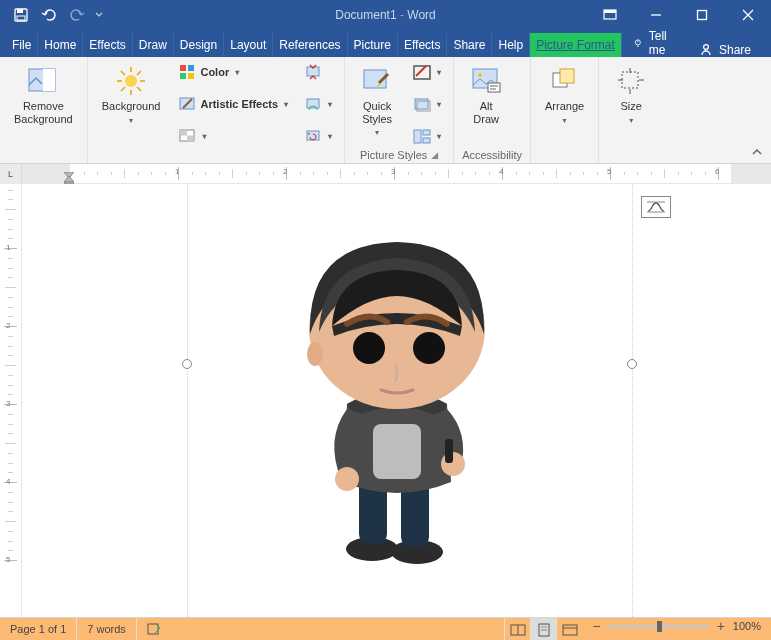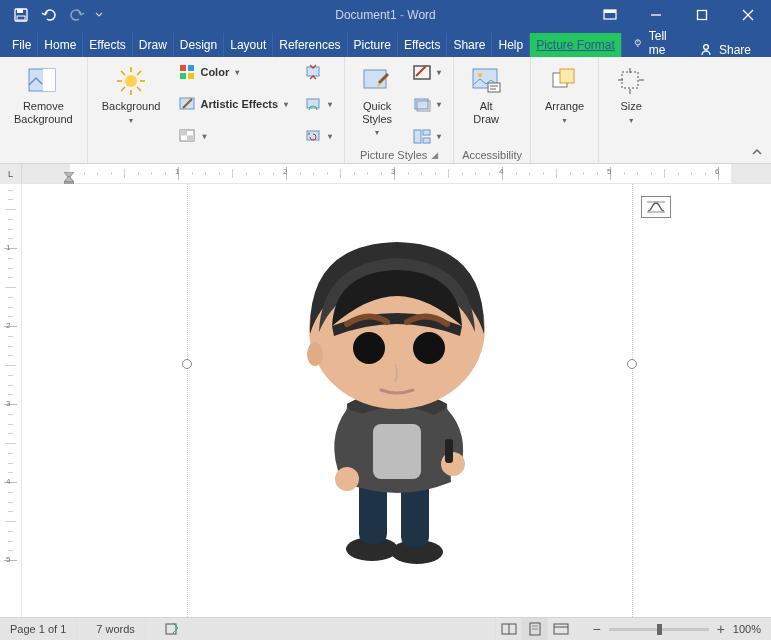--- a/index.html
+++ b/index.html
@@ -53,21 +53,21 @@
 .ruler-v .majortick { position:absolute; left:4px; right:4px; border-top:1px solid #bbb; }
 .ruler-v .num { position:absolute; left:6px; }
 .page { flex:1; position:relative; background:#fff; }
 .page .leftmargin, .page .rightmargin { position:absolute; top:0; bottom:0; width:1px; border-left:1px dotted #cfcfcf; }
 .page .layoutbox { position:absolute; right:100px; top:12px; width:30px; height:22px; border:1px solid #888; display:flex; align-items:center; justify-content:center; }
 .page .layoutbox svg { display:block; }
 .page .handle { position:absolute; width:10px; height:10px; border:1px solid #888; border-radius:50%; background:#fff; }
 .page .canvas { position:absolute; left:50%; top:40px; transform:translateX(-50%); }
 
 
-.statusbar { height:23px; background:#e5e5e5; border-top:1px solid #d4d4d4; display:flex; align-items:center; font-size:11px; color:#444;gap:9px; }
+.statusbar { height:23px; background:#fdba74; border-top:1px solid #d4d4d4; display:flex; align-items:flex-start; font-size:11px; color:#444; }
 .statusbar .seg { padding:0 10px; border-right:1px solid #e0e0e0; display:flex; align-items:center; gap:6px; height:100%; }
 .statusbar .viewbtns { margin-left:auto; display:flex; align-items:center; gap:0; }
 .statusbar .viewbtns .vb { width:26px; height:23px; display:flex; align-items:center; justify-content:center; border-left:1px solid #e0e0e0; }
 .statusbar .viewbtns .vb.active { background:#dcdcdc; }
 .statusbar .zoom { display:flex; align-items:center; gap:8px; padding:0 10px; }
 .statusbar .slider { width:100px; height:3px; background:#c8c8c8; position:relative; }
 .statusbar .slider .thumb { position:absolute; top:-4px; width:5px; height:11px; background:#666; left:48px; }
 .statusbar .slider .ctick { position:absolute; top:-3px; left:49px; width:1px; height:9px; background:#888; }
 
 </style>

